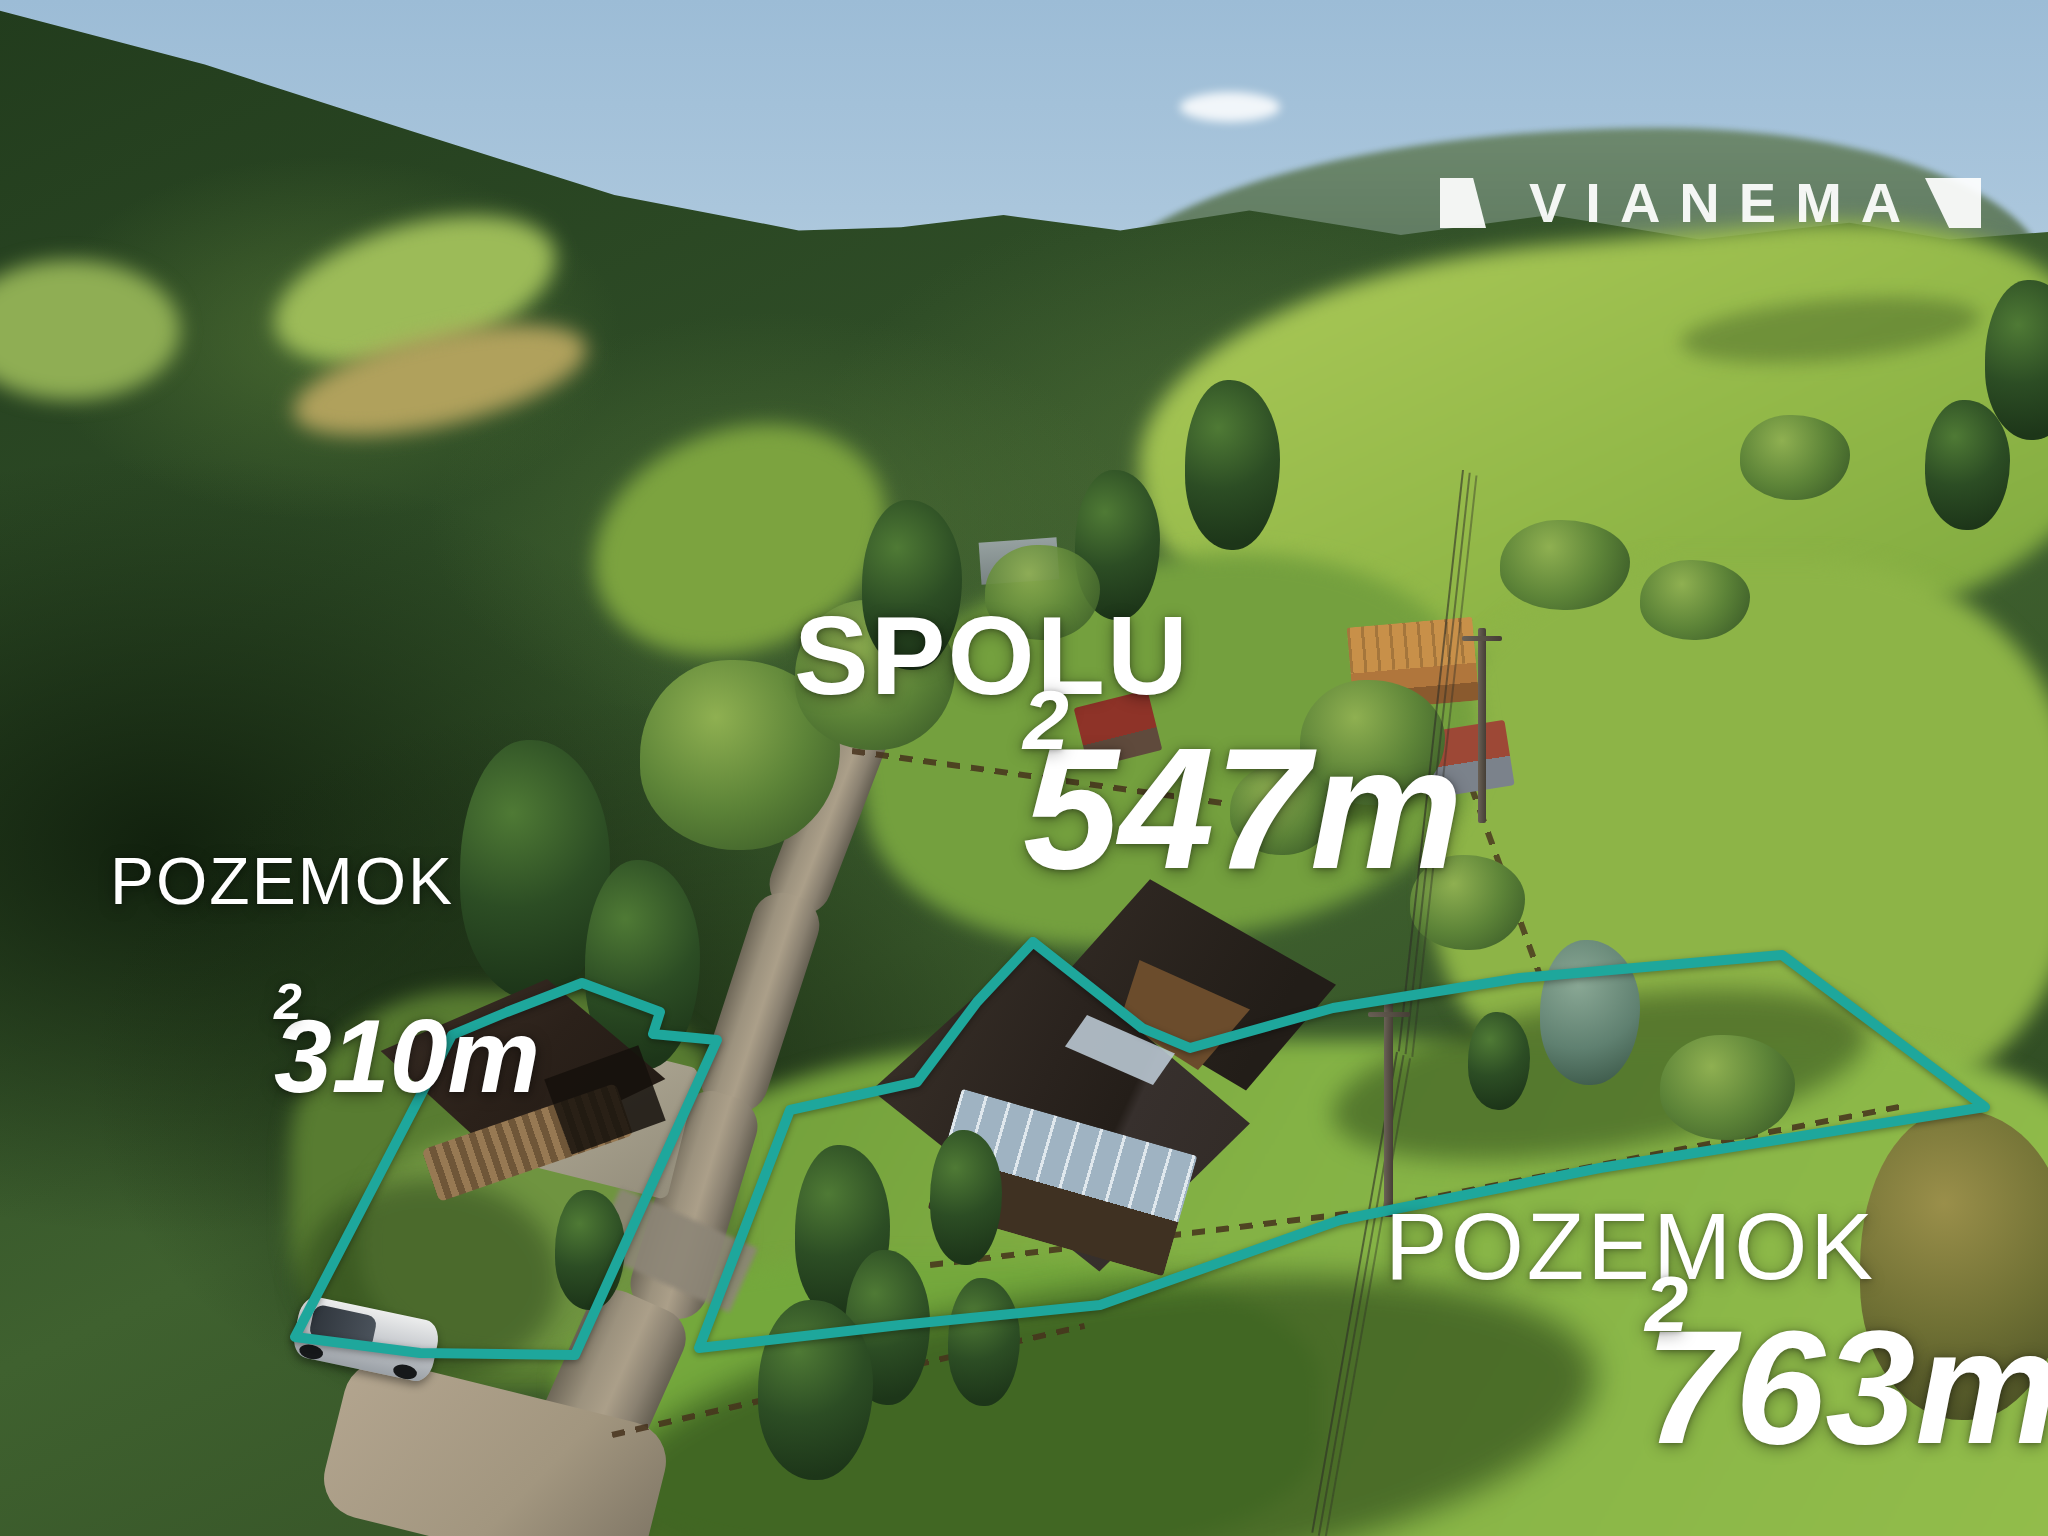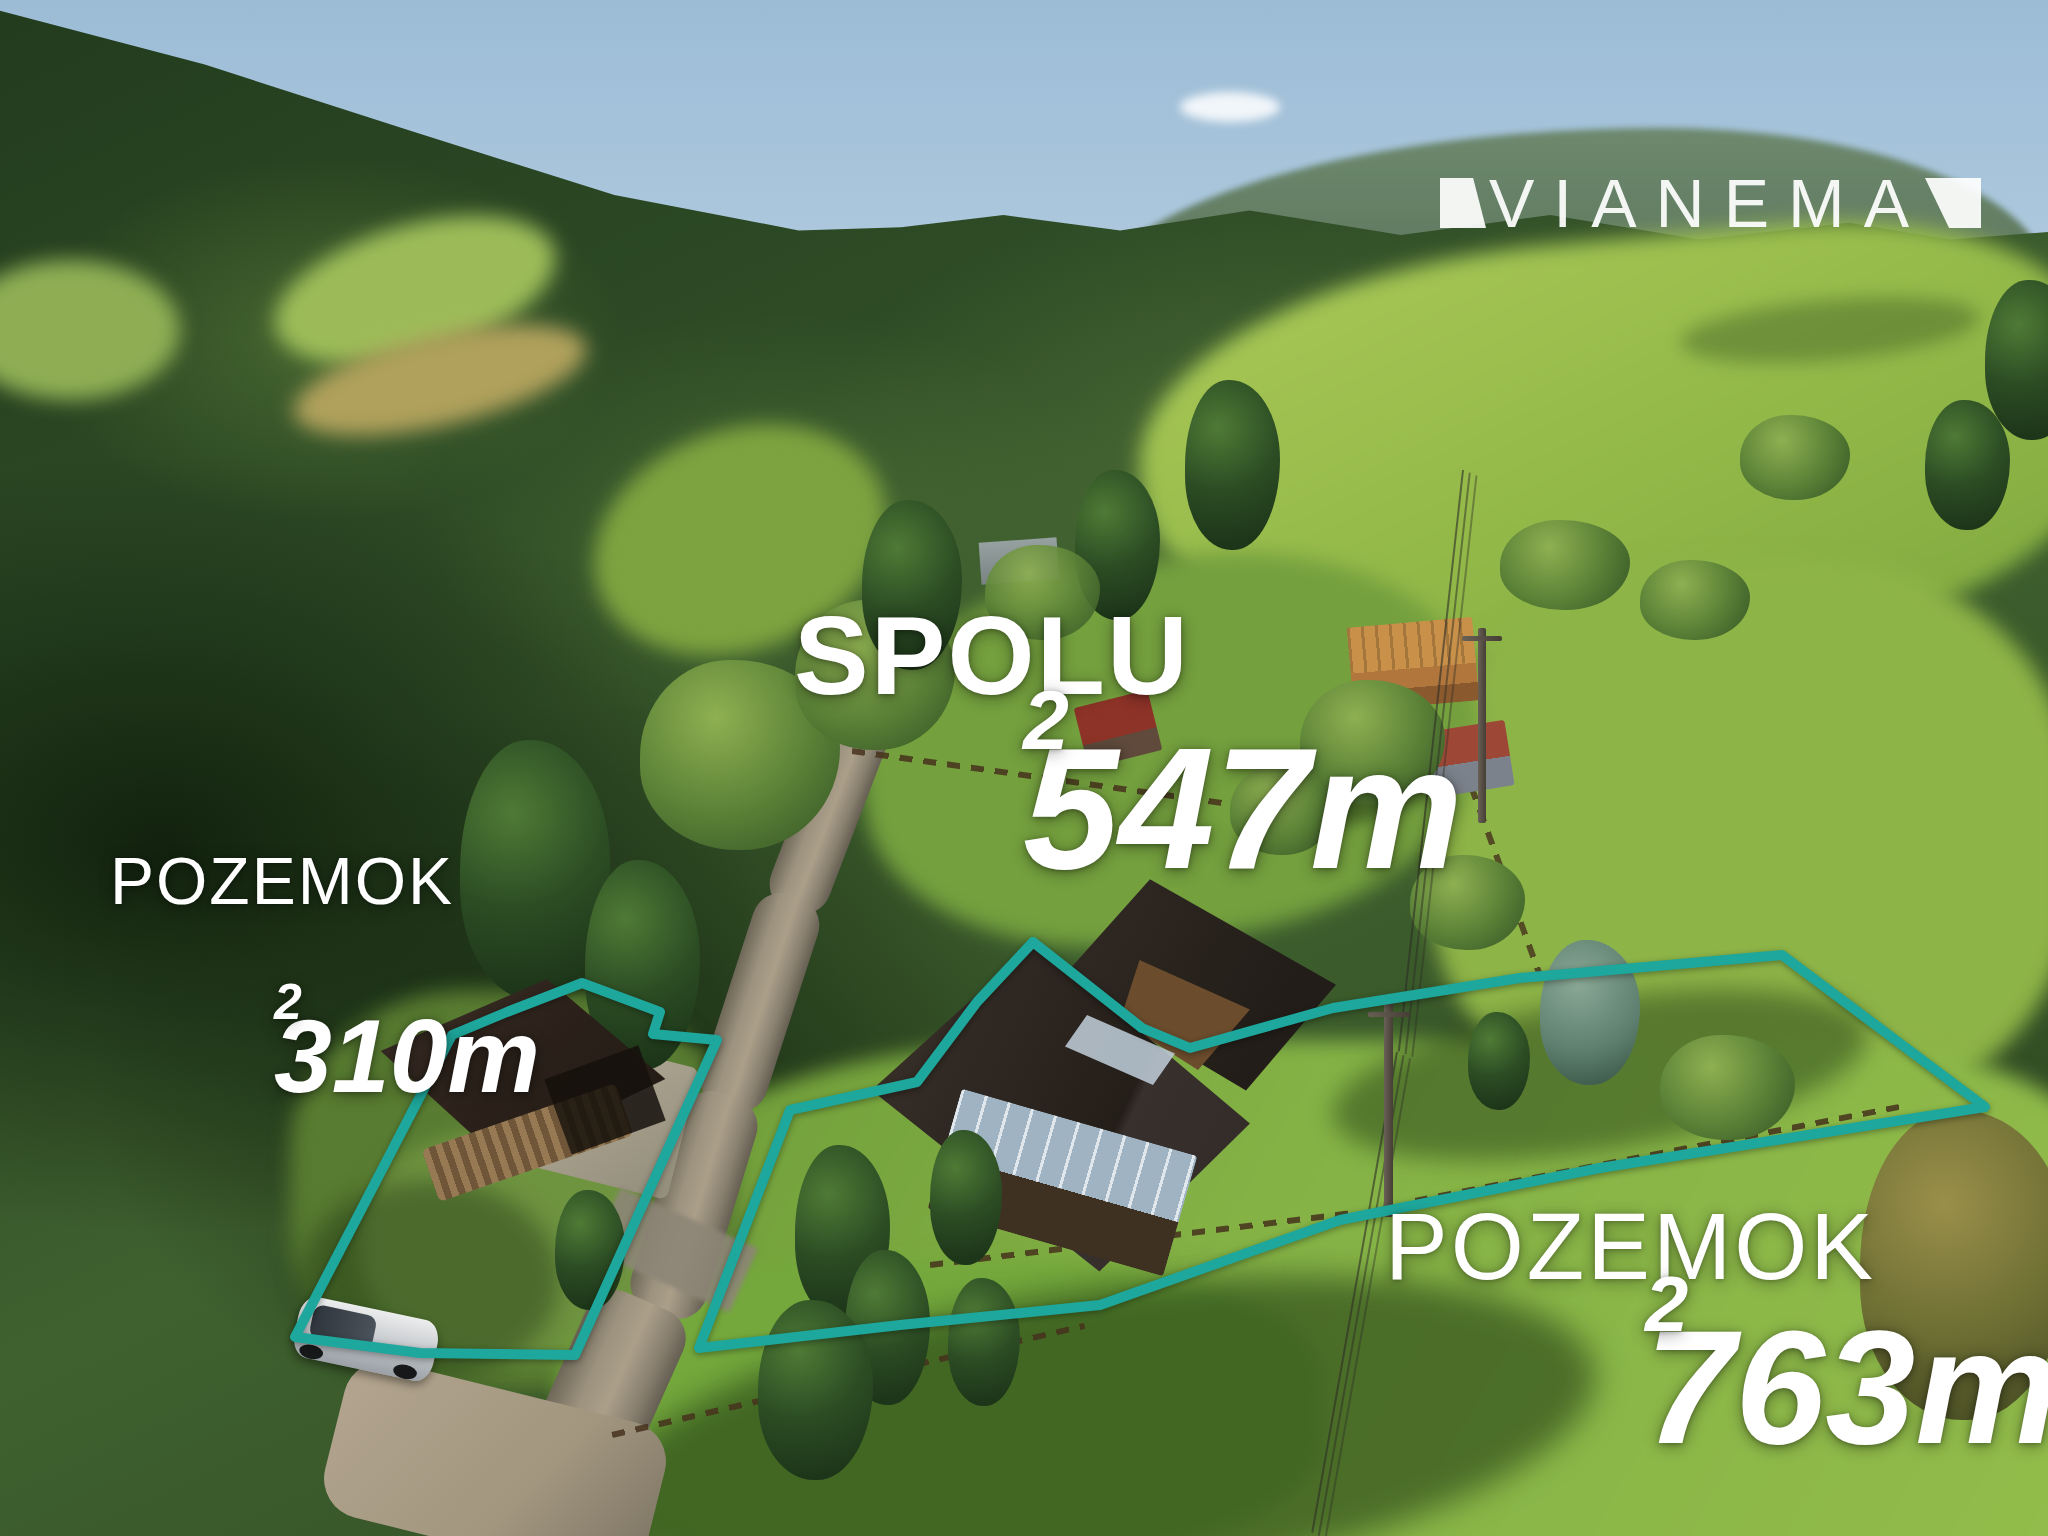--- a/index.html
+++ b/index.html
@@ -46,21 +46,21 @@
     text-shadow:0 3px 16px rgba(0,0,0,.38),0 1px 5px rgba(0,0,0,.3);white-space:nowrap}
   .sup{position:relative;top:-.52em;font-size:.48em}
   .lt-title{left:732px;top:600px;width:520px;font-size:112px;font-weight:700;letter-spacing:2px}
   .lt-area {left:743px;top:722px;width:560px;font-size:172px;font-weight:700;font-style:italic}
   .lg-line1{left:62px;top:848px;width:440px;font-size:66px;letter-spacing:2px}
   .lg-line2{left:62px;top:922px;width:440px;font-size:66px;letter-spacing:2px}
   .lg-area {left:54px;top:1004px;width:440px;font-size:104px;font-weight:700;font-style:italic}
   .lm-title{left:1385px;top:1200px;width:470px;font-size:94px;letter-spacing:3px}
   .lm-area {left:1385px;top:1306px;width:520px;font-size:162px;font-weight:700;font-style:italic}
   
-  .logo-letters{left:1489px;top:178px;width:460px;font-size:68px;font-weight:400;
+  .logo-letters{left:1529px;top:178px;width:460px;font-size:56px;font-weight:700;
     letter-spacing:19px;color:rgba(255,255,255,.93);line-height:50px;white-space:nowrap}
   .logo-blk-l{left:1440px;top:178px;width:46px;height:50px;background:rgba(255,255,255,.92);
     clip-path:polygon(0 0,72% 0,100% 100%,0 100%)}
   .logo-blk-r{left:1925px;top:178px;width:56px;height:50px;background:rgba(255,255,255,.92);
     clip-path:polygon(0 0,100% 0,100% 100%,43% 100%)}
 </style>
 </head>
 <body>
 
 <div id="stage">

